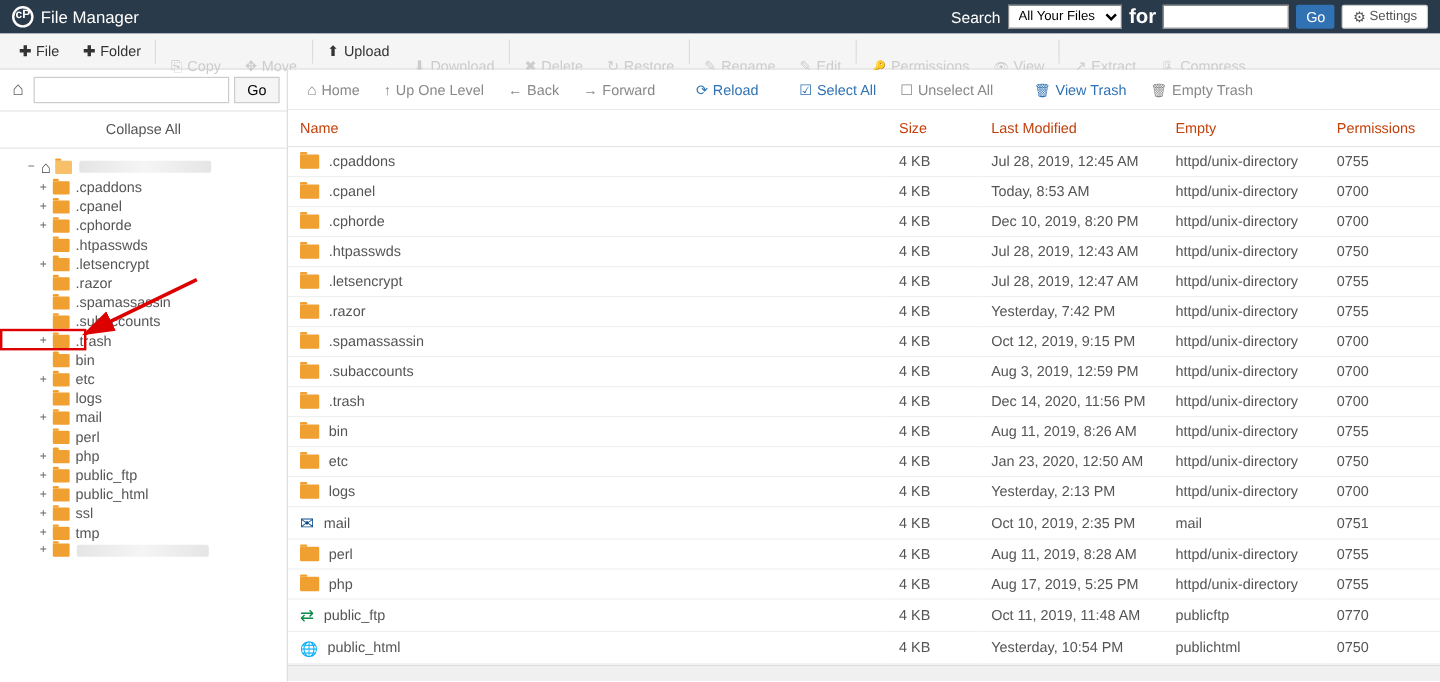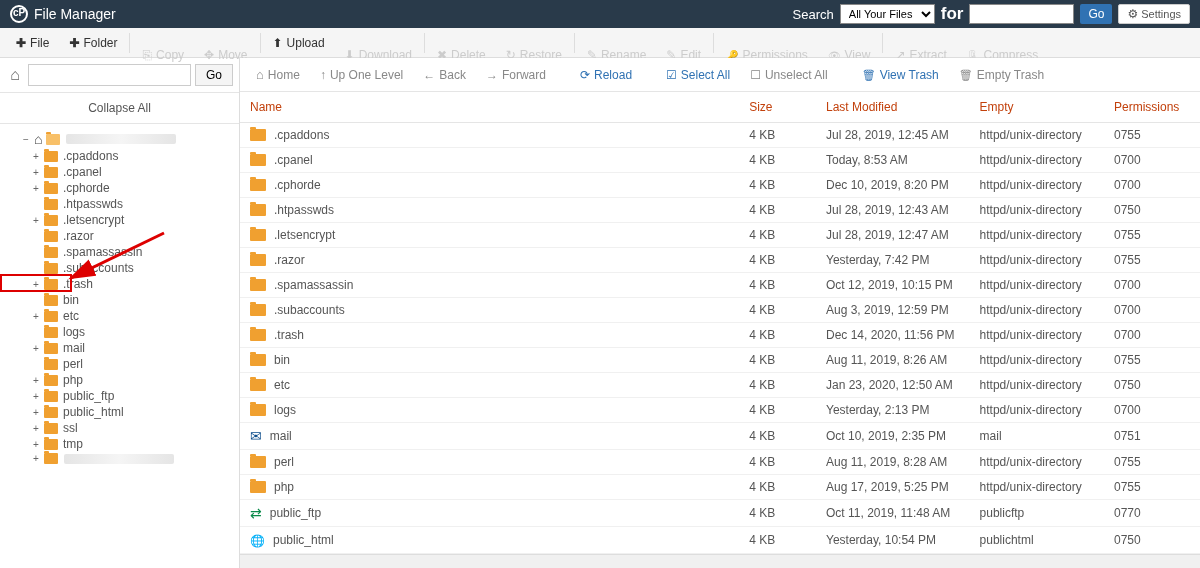--- a/index.html
+++ b/index.html
@@ -454,21 +454,21 @@
               <td>0755</td>
             </tr>
             <tr>
               <td>
                 <div class="name-cell">
                   <span class="row-folder-icon"></span>
                   <span>.spamassassin</span>
                 </div>
               </td>
               <td>4 KB</td>
-              <td>Oct 12, 2019, 10:15 PM</td>
+              <td>Oct 12, 2019, 9:15 PM</td>
               <td>httpd/unix-directory</td>
               <td>0700</td>
             </tr>
             <tr>
               <td>
                 <div class="name-cell">
                   <span class="row-folder-icon"></span>
                   <span>.subaccounts</span>
                 </div>
               </td>

